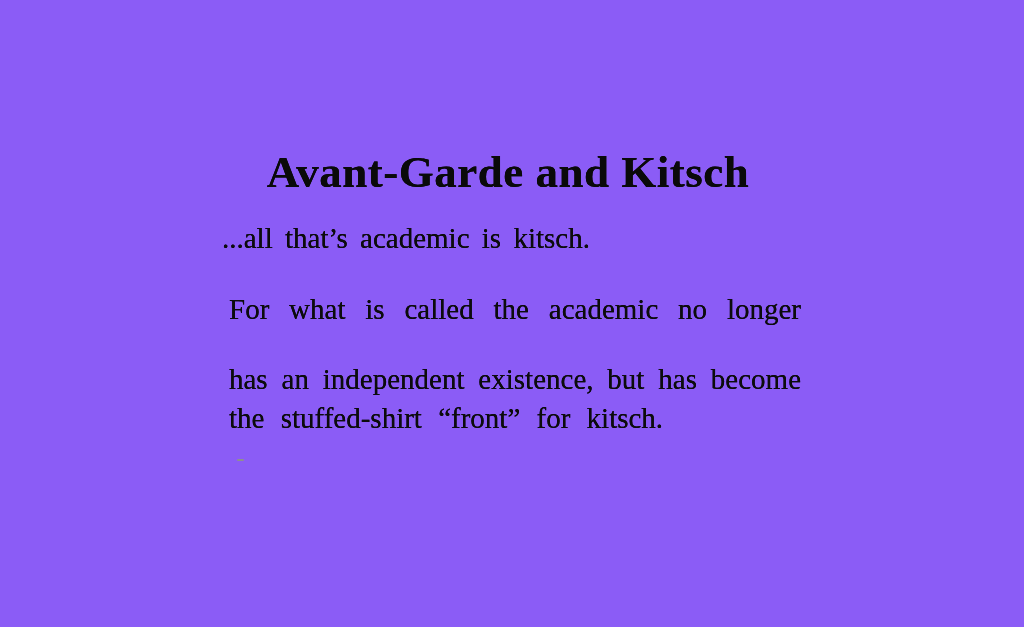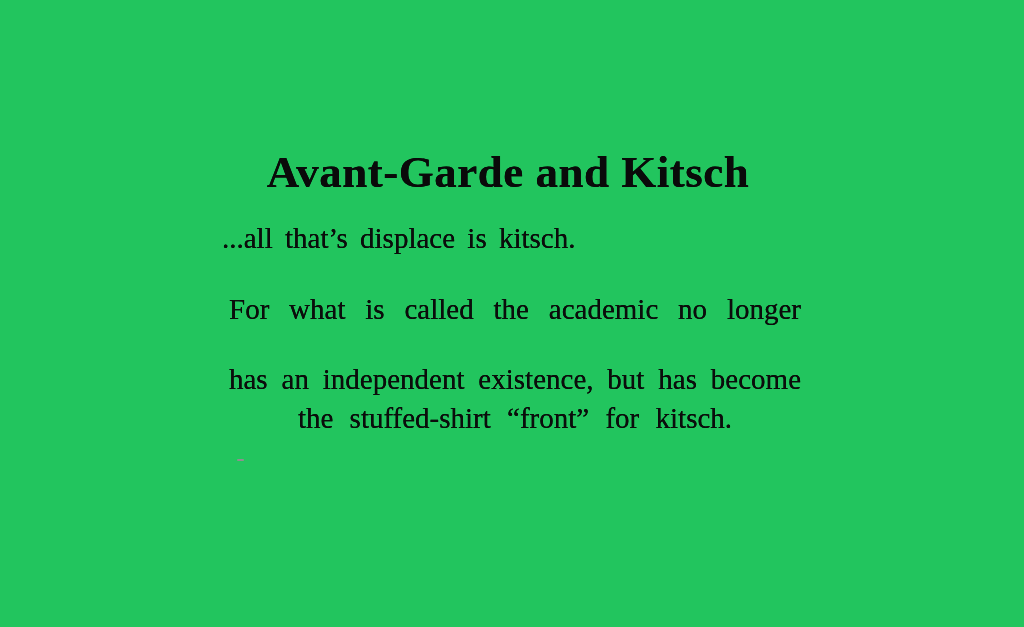--- a/index.html
+++ b/index.html
@@ -7,21 +7,21 @@
     padding: 0;
     background: #ffffff;
     width: 1024px;
     height: 627px;
     overflow: hidden;
   }
   .page {
     position: relative;
     width: 1024px;
     height: 627px;
-    background: #22c55e;
+    background: #8b5cf6;
     font-family: "Liberation Serif", serif;
     color: #0b0b0b;
   }
   .title {
     position: absolute;
     top: 148px;
     left: 0;
     width: 1016px;
     margin: 0;
     text-align: center;
@@ -48,40 +48,40 @@
     white-space: normal;
     text-align: justify;
     text-align-last: justify;
     margin-top: 32px;
   }
   .line.l1 {
     margin-left: -7px;
     margin-bottom: 4px;
     word-spacing: 5px;
   }
-  .line.l4 { word-spacing: 9px; text-align: center; }
+  .line.l4 { word-spacing: 9px; }
   .artifact {
     position: absolute;
     left: 237px;
     top: 459px;
     width: 7px;
     height: 2px;
     background: #8f8f8f;
     border-radius: 1px;
   }
 </style>
 </head>
 <body>
 
 <div class="page">
 
   <h1 class="title">Avant-Garde and Kitsch</h1>
 
   <div class="body-text">
-    <div class="line l1">...all that’s displace is kitsch.</div>
+    <div class="line l1">...all that’s academic is kitsch.</div>
     <div class="line l2 justified">For what is called the academic no longer</div>
     <div class="line l3 justified">has an independent existence, but has become</div>
     <div class="line l4">the stuffed-shirt “front” for kitsch.</div>
   </div>
 
   <div class="artifact"></div>
 
 </div>
 
 </body></html>

